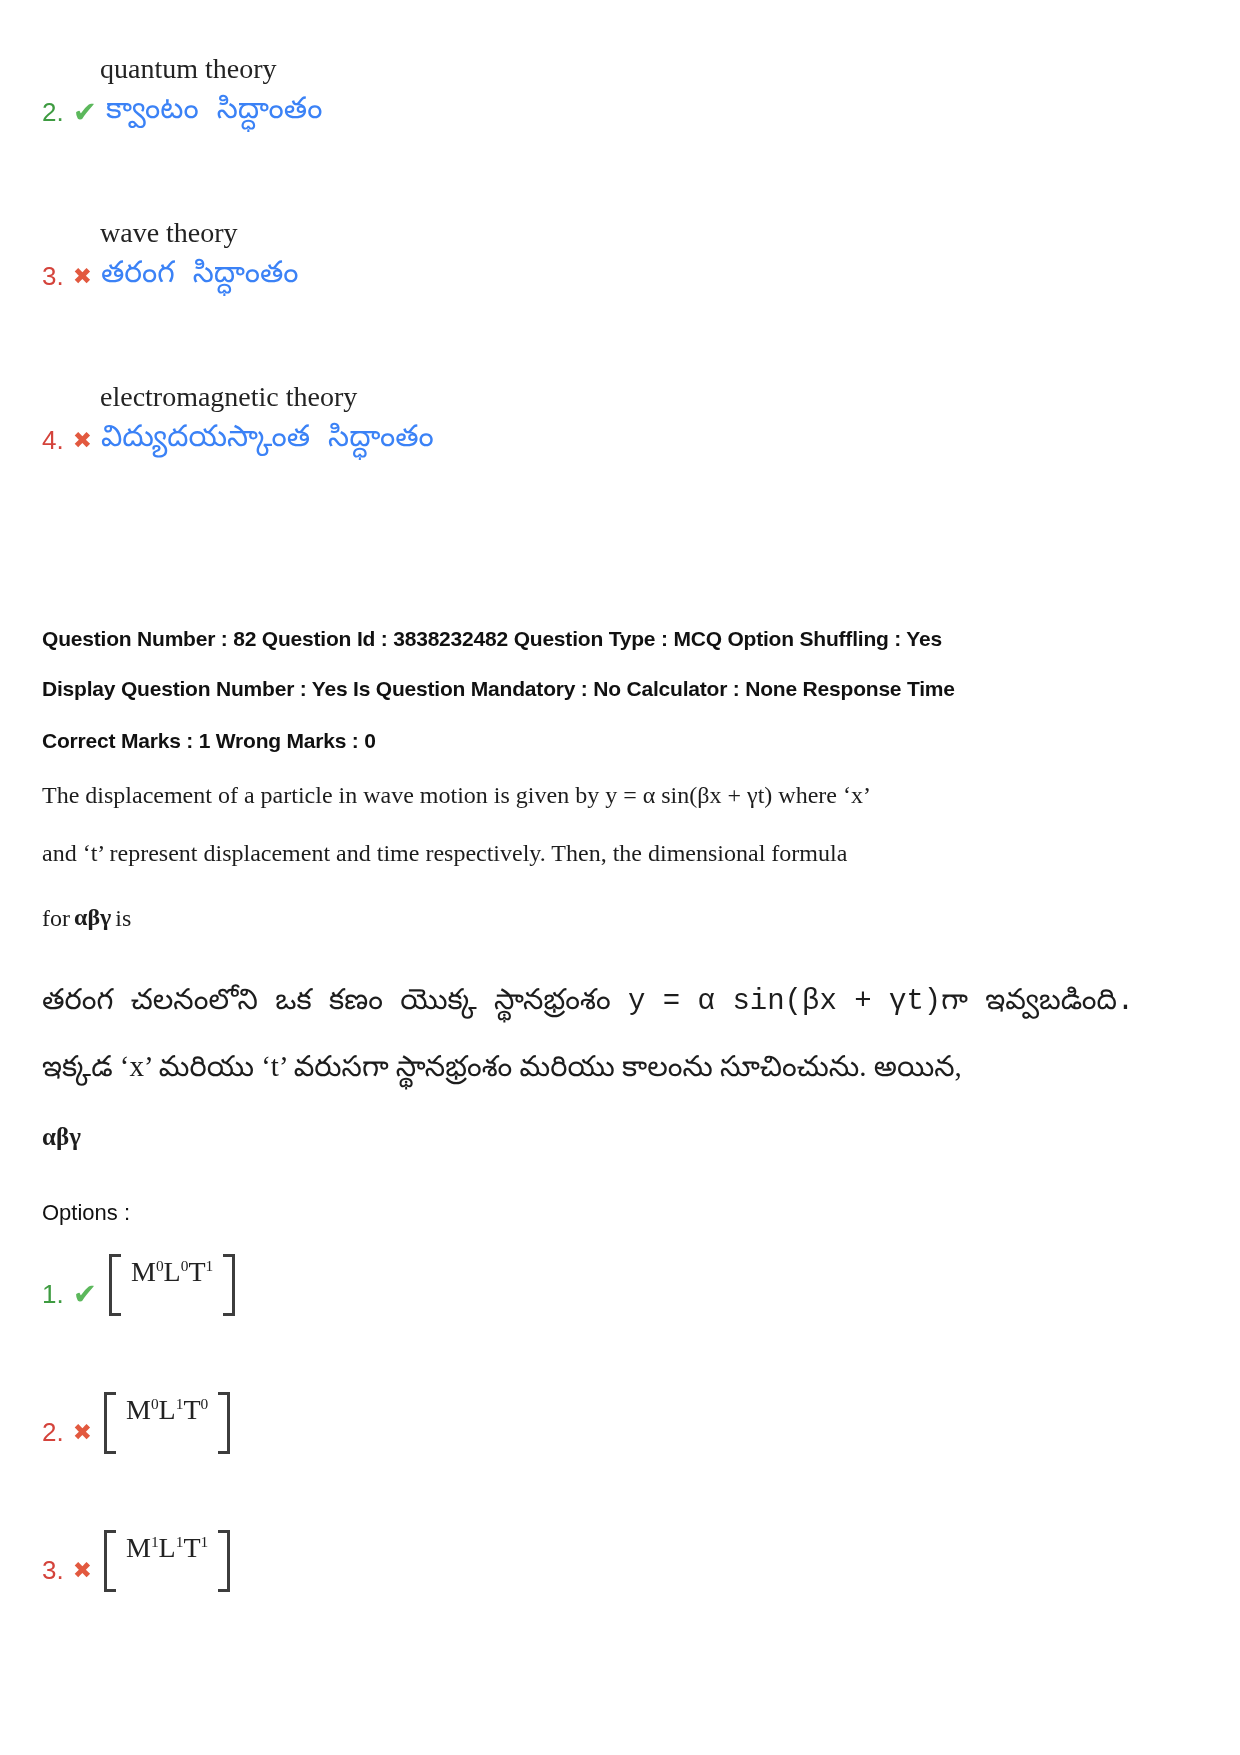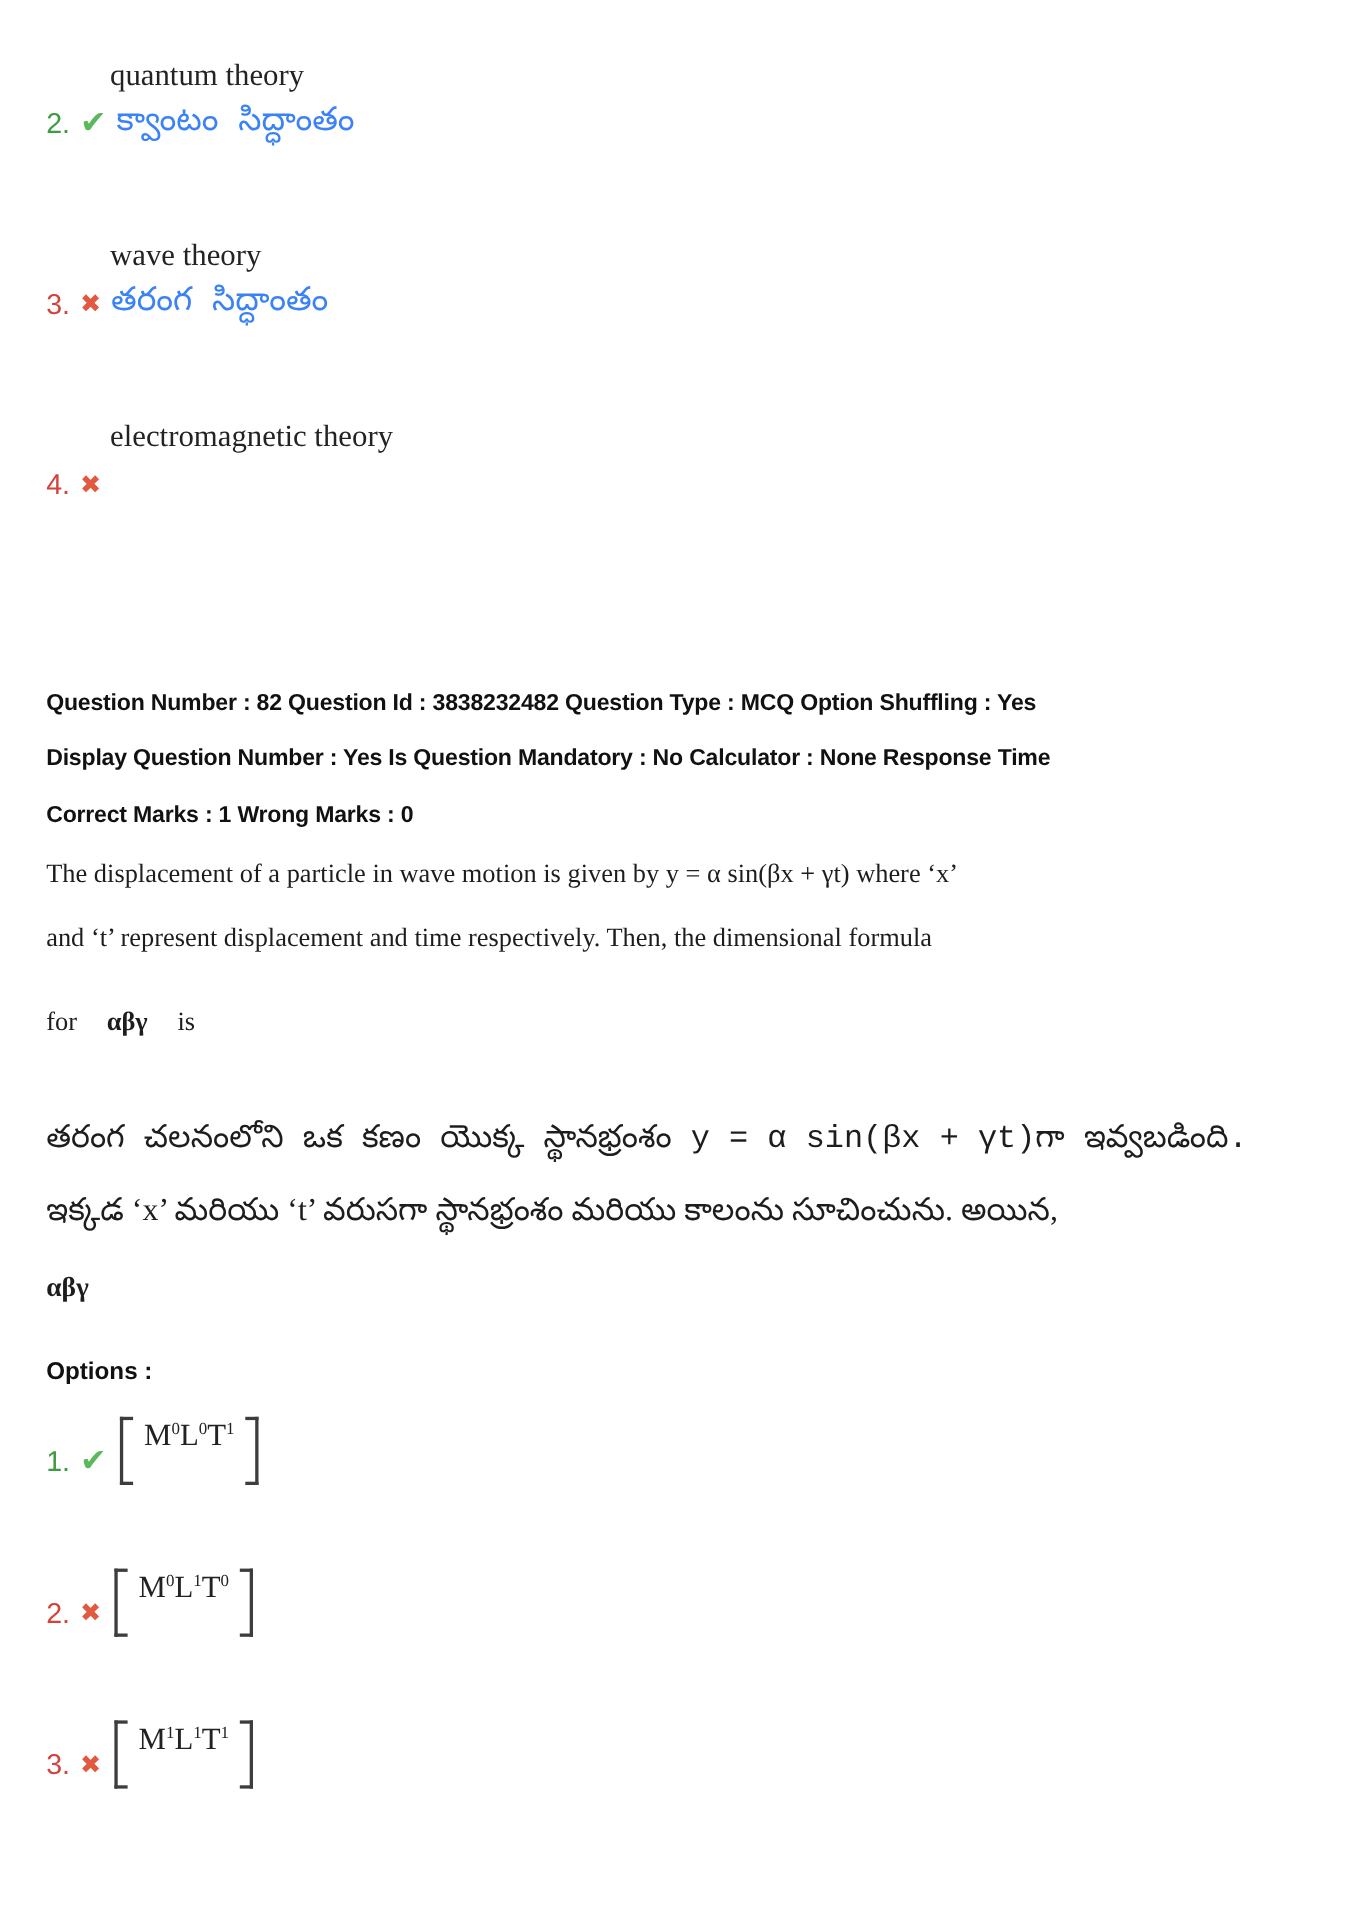--- a/index.html
+++ b/index.html
@@ -35,40 +35,40 @@
   .marks { margin-top: 2px; }
 
   
   .q-en {
     font-family: "Liberation Serif", serif;
     font-size: 24px; line-height: 58px; color: #1d1d1d;
   }
   .q-formula { white-space: nowrap; }
 
   .for-row {
-    display: flex; align-items: flex-start; gap: 27px;
+    display: flex; align-items: center; gap: 4px;
     font-family: "Liberation Serif", serif; font-size: 24px;
-    height: 72px; color: #1d1d1d; margin-top: 34px;
+    height: 72px; color: #1d1d1d;
   }
   .frac { display: inline-flex; align-items: center; line-height: 1.15; font-weight: bold; }
   .frac-bar { width: 100%; border-top: 2px solid #222222; margin: 2px 0; height: 0; }
 
   .q-te {
     font-family: "Liberation Serif", serif;
     font-size: 29px; line-height: 44px; color: #1d1d1d;
   }
   .q-te1 { margin-top: 26px; font-family: Liberation Mono, monospace; }
   .q-te2 { margin-top: 20px; }
   .te-frac-row {
     display: flex; align-items: center; gap: 16px; margin-top: 10px; height: 78px;
     font-family: "Liberation Serif", serif; font-size: 29px; color: #1d1d1d;
   }
   .te-frac-row .frac { font-size: 25px; }
 
-  .options-heading { font-weight: 700; font-size: 22px; line-height: 26px; margin-top: 24px; color: #111111; }
+  .options-heading { font-weight: 400; font-size: 22px; line-height: 26px; margin-top: 24px; color: #111111; }
 
   
   .ans-option { display: flex; align-items: flex-end; gap: 12px; margin-top: 76px; height: 62px; }
   .ans-option.first { margin-top: 28px; }
   .ans-head { display: flex; align-items: center; gap: 9px; padding-bottom: 6px; }
   .dim-box { display: flex; height: 62px; }
   .bracket { width: 12px; box-sizing: border-box; }
   .bracket-left { border-left: 3px solid #3d3d3d; border-top: 3px solid #3d3d3d; border-bottom: 3px solid #3d3d3d; }
   .bracket-right { border-right: 3px solid #3d3d3d; border-top: 3px solid #3d3d3d; border-bottom: 3px solid #3d3d3d; }
   .dim-text {
@@ -98,20 +98,21 @@
       <span class="icon-cross">✖</span>
       <span class="opt-tel">తరంగ సిద్ధాంతం</span>
     </div>
   </div>
 
   <div class="prev-option last">
     <div class="opt-eng">electromagnetic theory</div>
     <div class="opt-row">
       <span class="opt-num num-red">4.</span>
       <span class="icon-cross">✖</span>
+      <span class="opt-tel">విద్యుదయస్కాంత సిద్ధాంతం</span>
     </div>
   </div>
 
   <div>
     <div class="meta-line">Question Number : 82 Question Id : 3838232482 Question Type : MCQ Option Shuffling : Yes</div>
     <div class="meta-line">Display Question Number : Yes Is Question Mandatory : No Calculator : None Response Time</div>
   </div>
   <div class="marks">Correct Marks : 1 Wrong Marks : 0</div>
 
   <div class="q-en">

